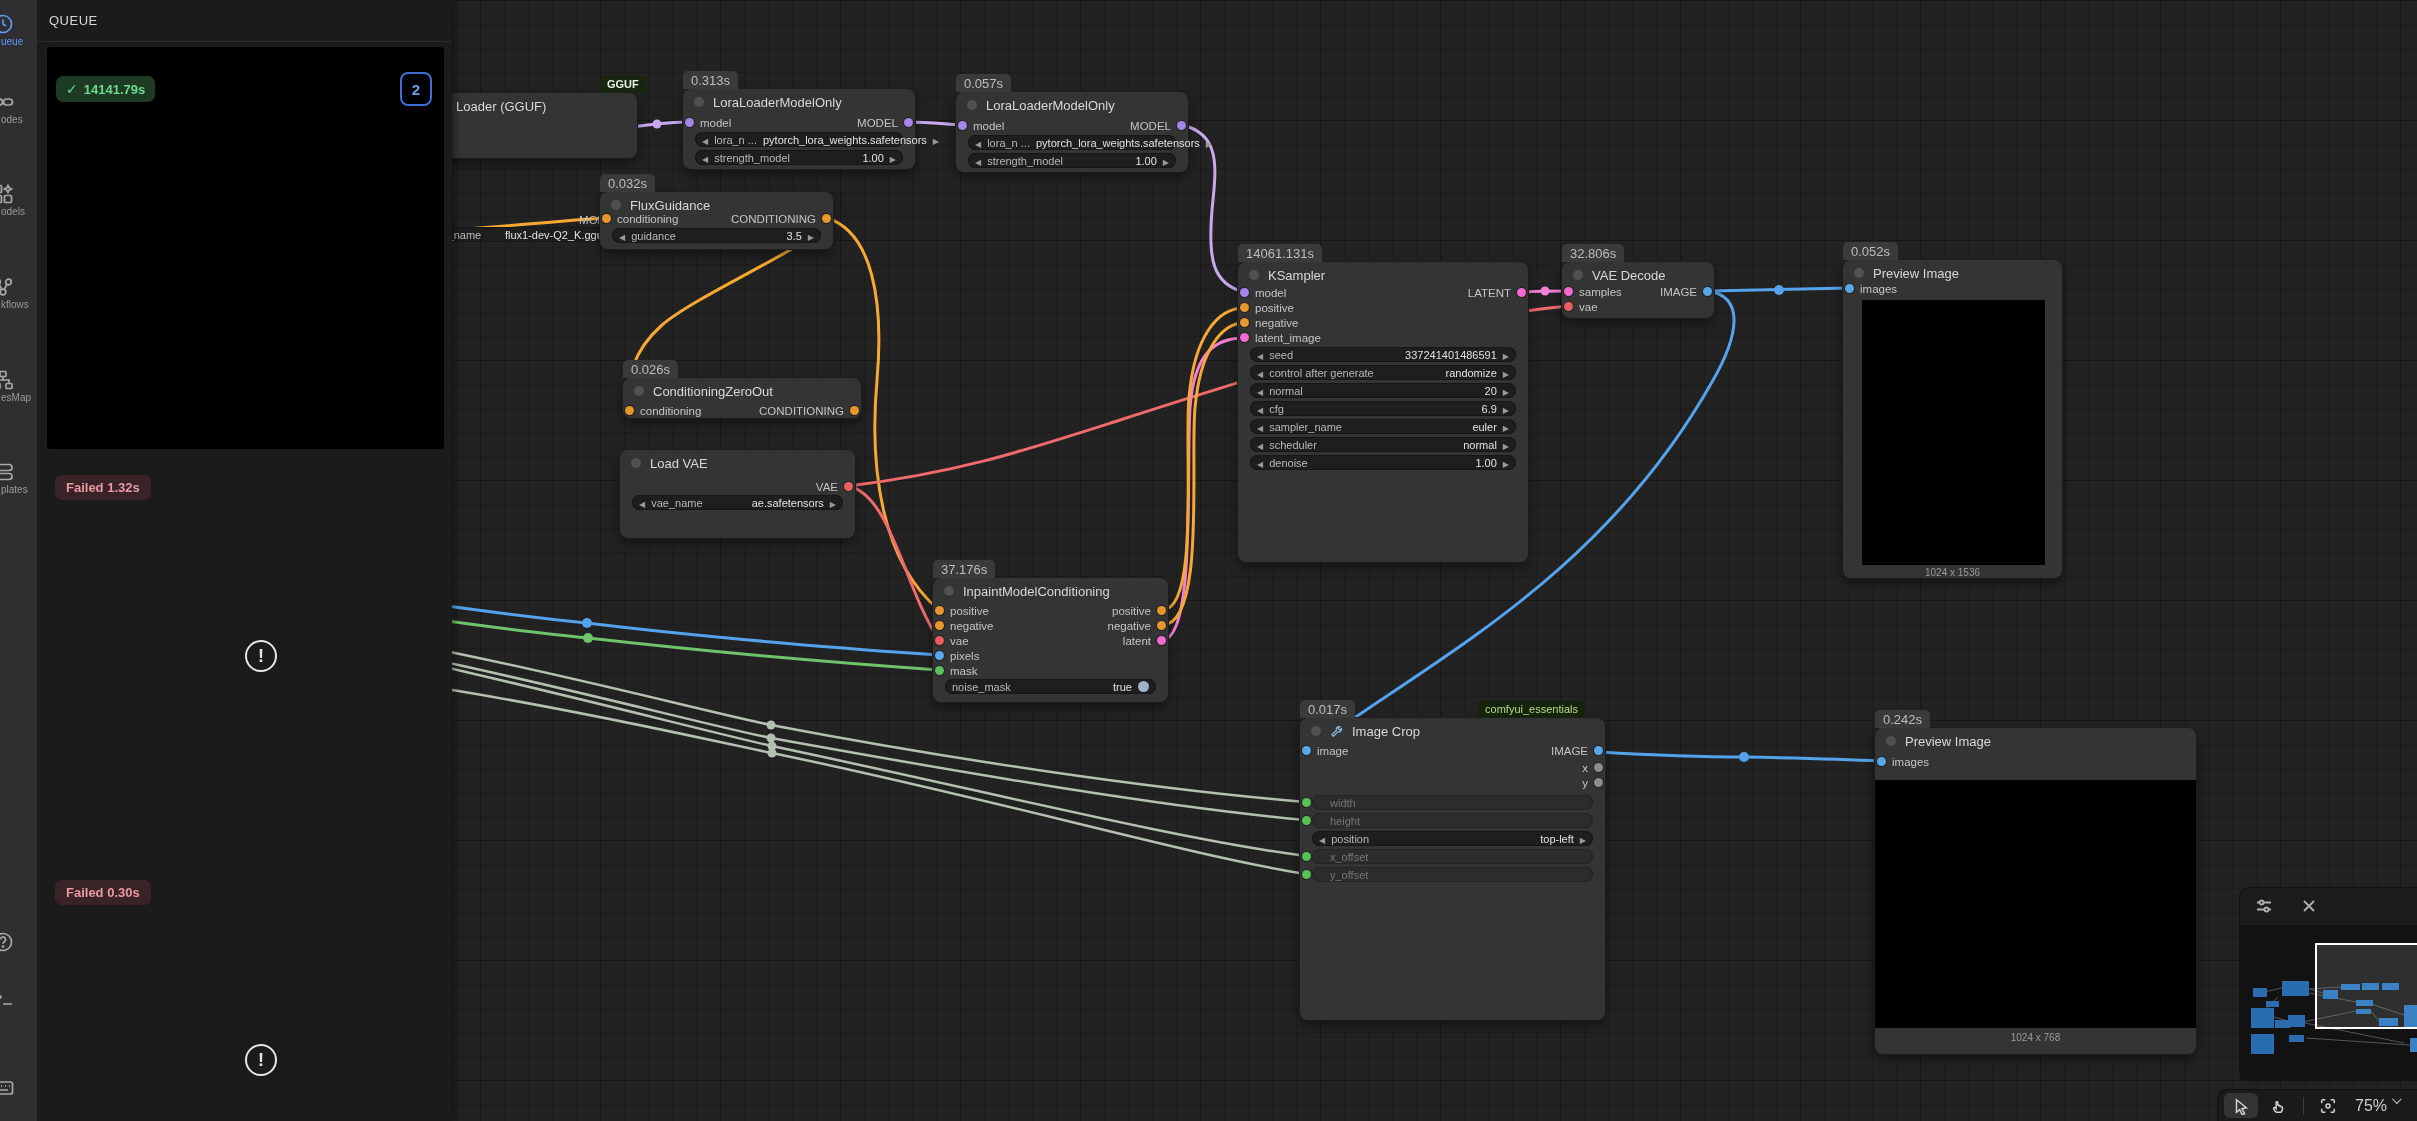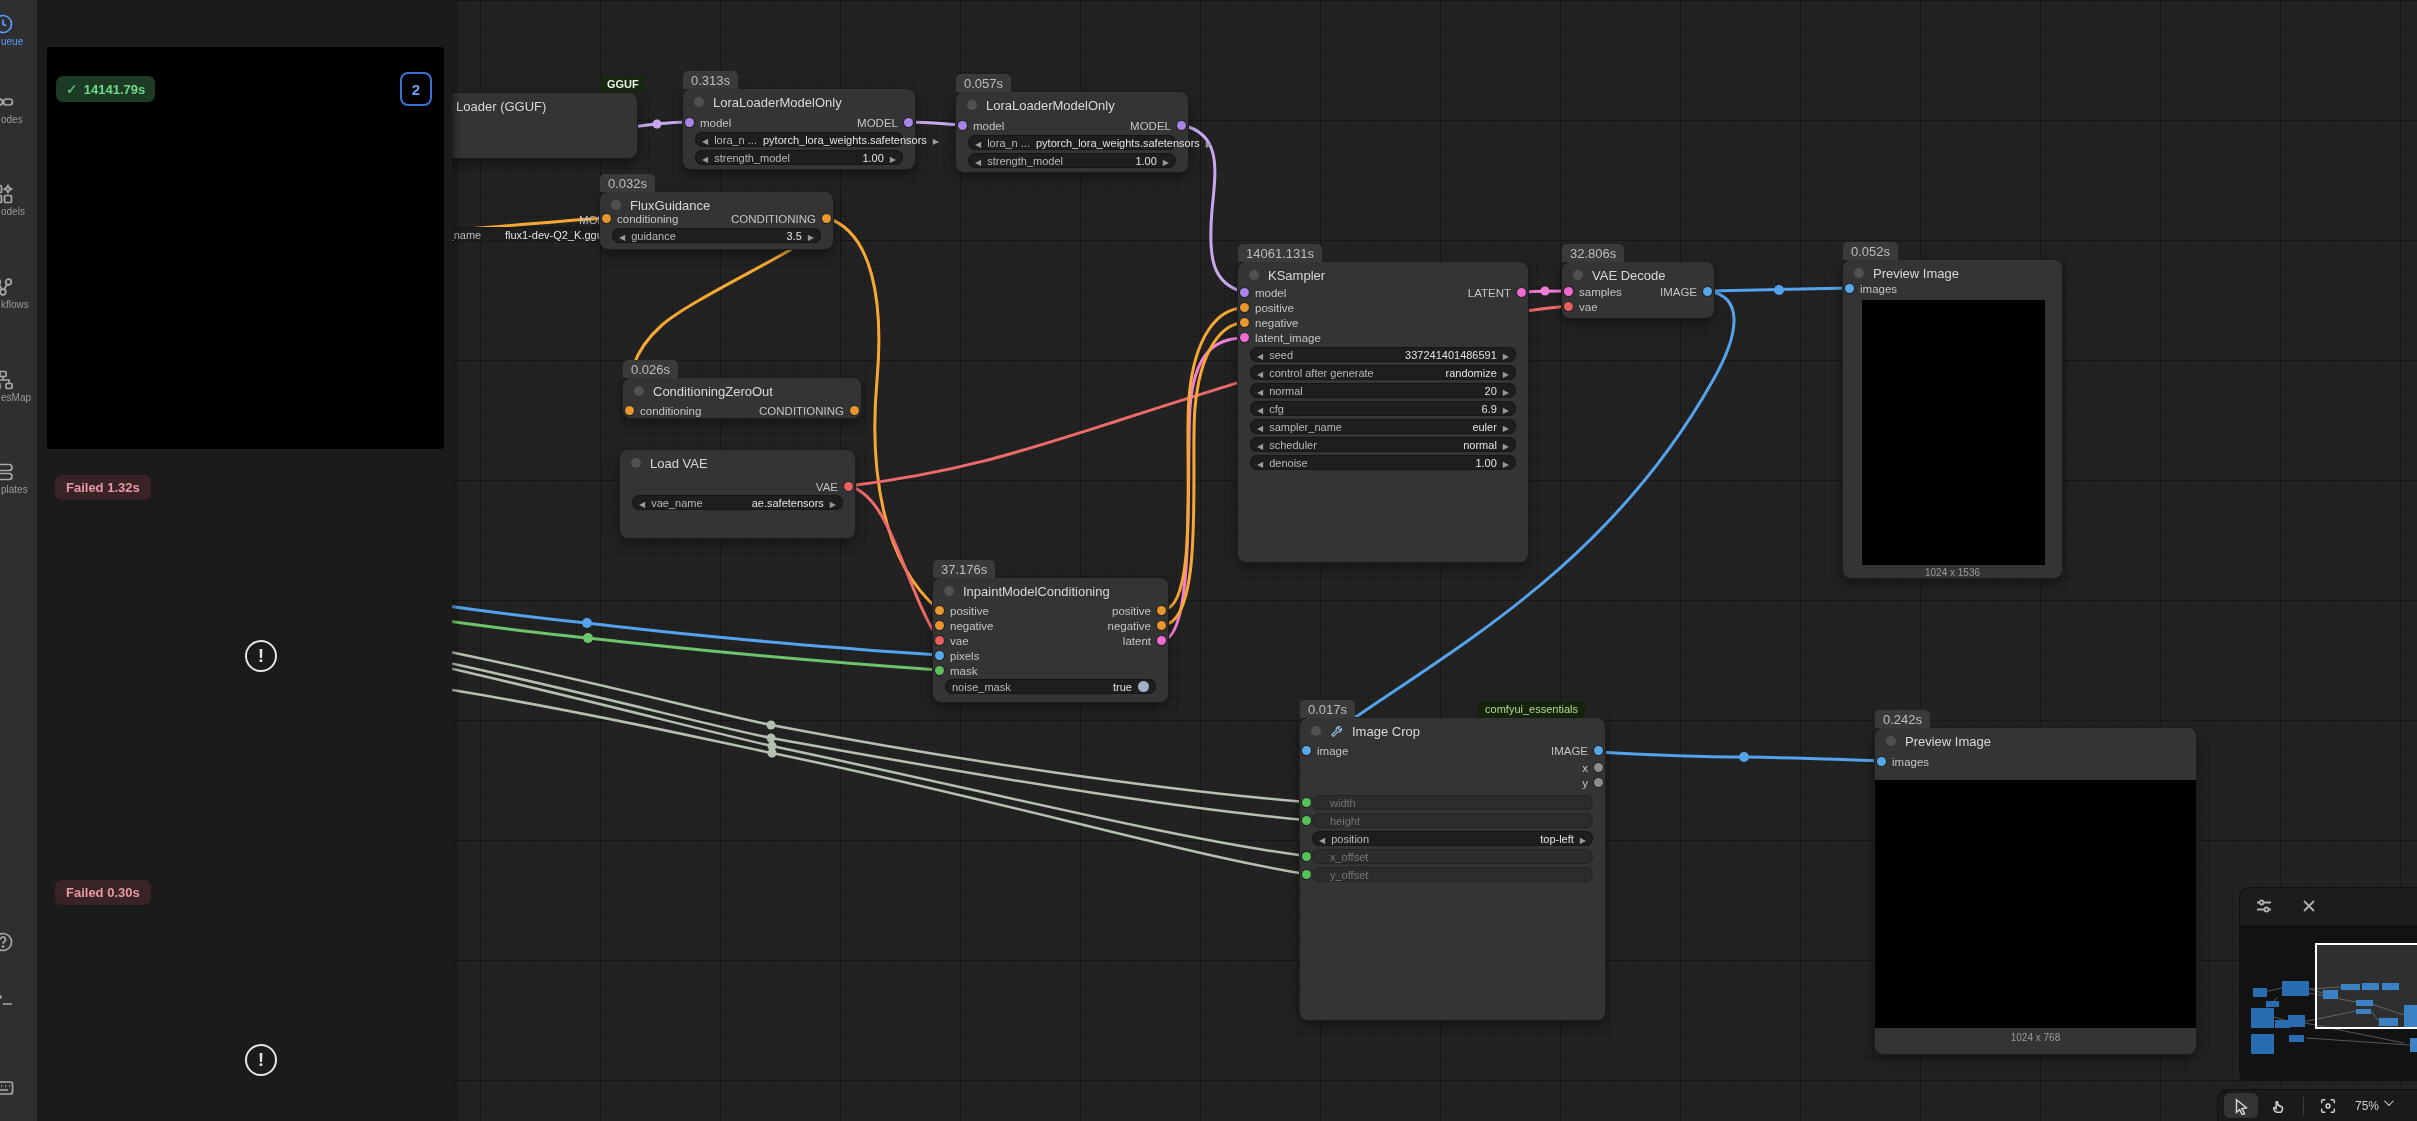--- a/index.html
+++ b/index.html
@@ -98,21 +98,21 @@
   .mmcanvas{position:absolute;left:0;top:37px;right:0;bottom:0;background:#121212;overflow:hidden}
 
   
   #ztoolbar{position:absolute;left:2218px;top:1090px;width:199px;height:31px;background:#1a1a1a;
     border-radius:9px 0 0 0;z-index:7;display:flex;align-items:center;gap:4px;padding:3px 6px;
     box-shadow:0 0 0 1px #101010}
   .tbtn{width:34px;height:25px;border-radius:6px;display:flex;align-items:center;justify-content:center}
   .tbtn.active{background:#343434}
   .tbtn svg{stroke:#d6d6d6;fill:none;stroke-width:1.6}
   .tdiv{width:1px;height:18px;background:#3c3c3c;margin:0 3px}
-  .zoomlbl{display:flex;gap:5px;color:#cfcfcf;font-size:12px;margin-left:6px}
+  .zoomlbl{display:flex;gap:5px;color:#cfcfcf;font-size:16px;margin-left:6px}
   .chev{width:7px;height:7px;border-right:1.6px solid #cfcfcf;border-bottom:1.6px solid #cfcfcf;
     transform:rotate(45deg) translateY(-2px)}
 </style>
 </head>
 <body>
 
 <div id="stage">
   <div id="canvas"></div>
 
   <svg class="wires" width="2417" height="1121">
@@ -485,20 +485,21 @@
     </div>
     <div class="inrow" style="top:26px">
       <span class="dot image"></span>
       <span>images</span>
     </div>
     <div class="imgblack" style="left:0;top:52px;width:321px;height:248px"></div>
     <div class="caption" style="top:304px">1024 x 768</div>
   </div>
 
   <div id="queue">
+    <div class="qhead">QUEUE</div>
     <div class="qcard">
       <div class="okbadge">14141.79s</div>
       <div class="countbadge">2</div>
     </div>
     <div class="failbadge" style="top:475px">Failed 1.32s</div>
     <div class="erricon" style="top:640px"></div>
     <div class="failbadge" style="top:880px">Failed 0.30s</div>
     <div class="erricon" style="top:1044px"></div>
   </div>
 

